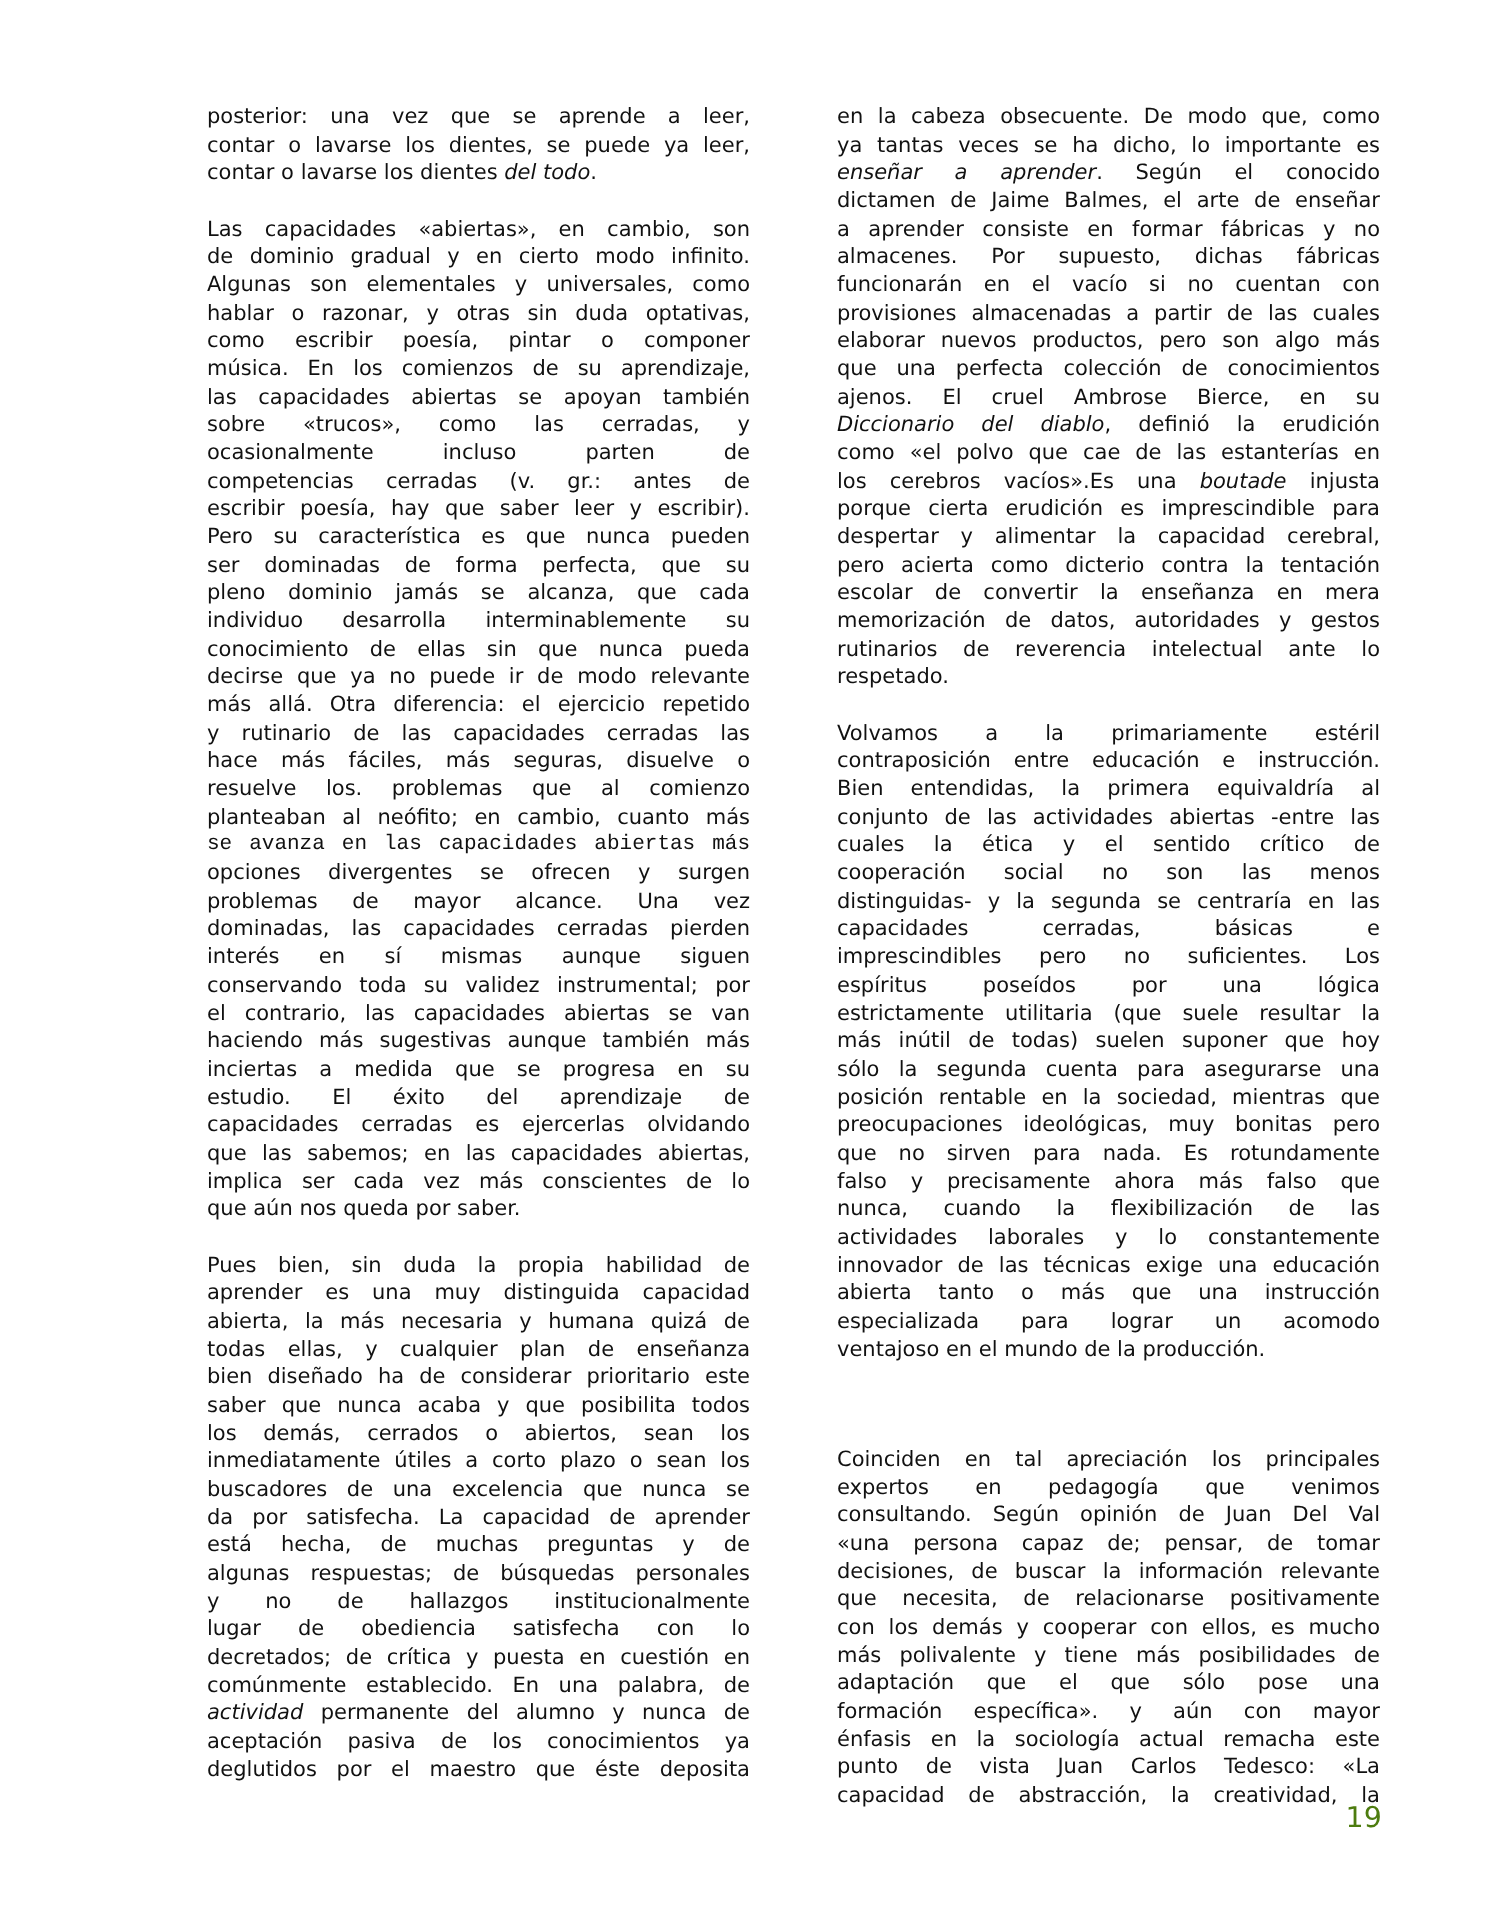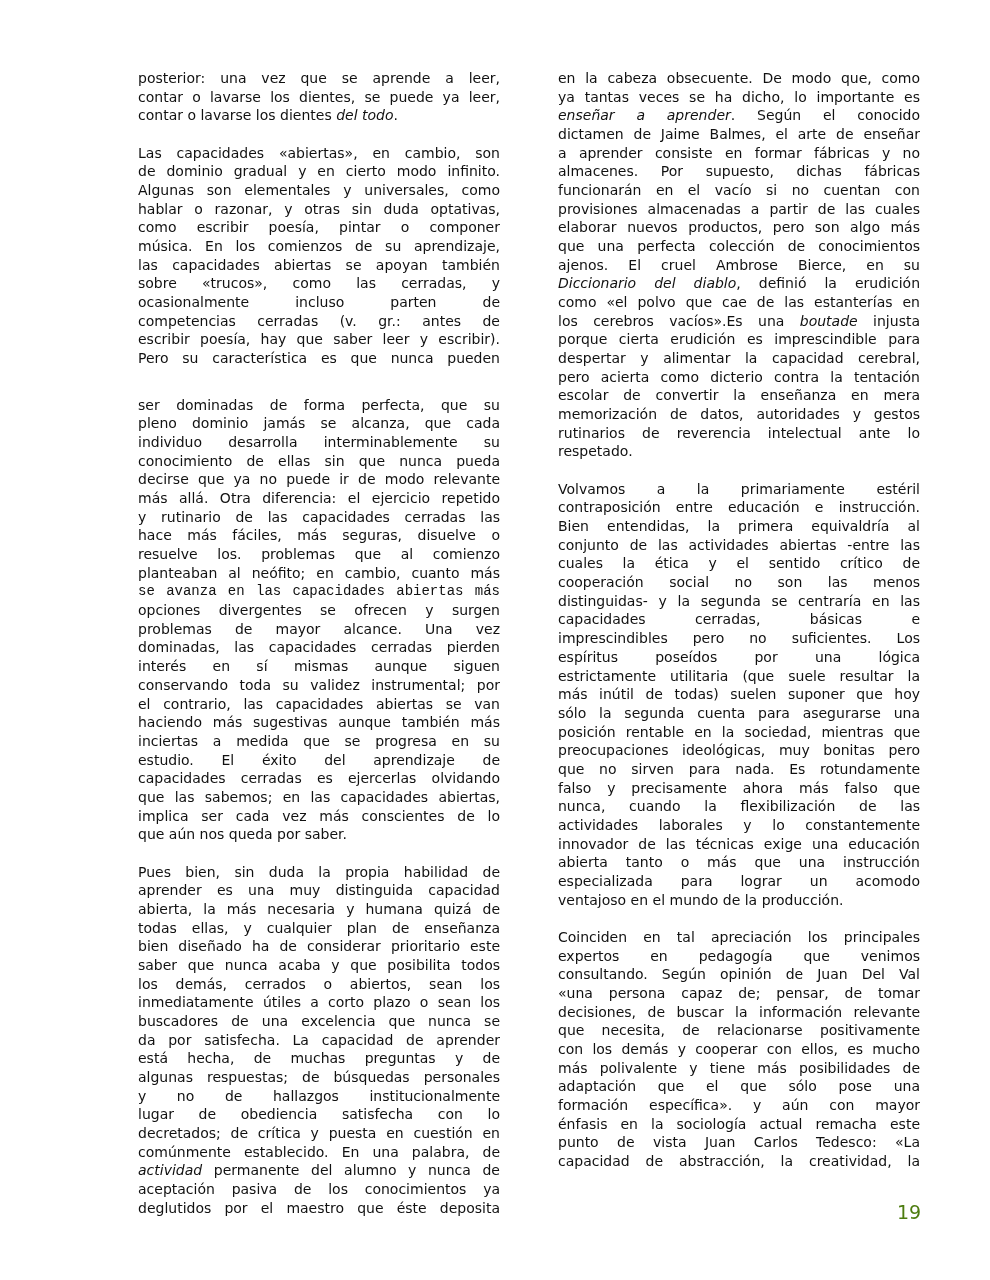--- a/index.html
+++ b/index.html
@@ -32,21 +32,21 @@
         <span class="line" style="white-space: normal;"><span>Algunas son elementales y universales, como</span></span>
         <span class="line" style="white-space: normal;"><span>hablar o razonar, y otras sin duda optativas,</span></span>
         <span class="line" style="white-space: normal;"><span>como escribir poesía, pintar o componer</span></span>
         <span class="line" style="white-space: normal;"><span>música. En los comienzos de su aprendizaje,</span></span>
         <span class="line" style="white-space: normal;"><span>las capacidades abiertas se apoyan también</span></span>
         <span class="line" style="white-space: normal;"><span>sobre «trucos», como las cerradas, y</span></span>
         <span class="line" style="white-space: normal;"><span>ocasionalmente incluso parten de</span></span>
         <span class="line" style="white-space: normal;"><span>competencias cerradas (v. gr.: antes de</span></span>
         <span class="line" style="white-space: normal;"><span>escribir poesía, hay que saber leer y escribir).</span></span>
         <span class="line" style="white-space: normal;"><span>Pero su característica es que nunca pueden</span></span>
-        <span class="line" style="white-space: normal; margin-top: 28px;"><span>ser dominadas de forma perfecta, que su</span></span>
+        <span class="line" style="white-space: normal;"><span>ser dominadas de forma perfecta, que su</span></span>
         <span class="line" style="white-space: normal;"><span>pleno dominio jamás se alcanza, que cada</span></span>
         <span class="line" style="white-space: normal;"><span>individuo desarrolla interminablemente su</span></span>
         <span class="line" style="white-space: normal;"><span>conocimiento de ellas sin que nunca pueda</span></span>
         <span class="line" style="white-space: normal;"><span>decirse que ya no puede ir de modo relevante</span></span>
         <span class="line" style="white-space: normal;"><span>más allá. Otra diferencia: el ejercicio repetido</span></span>
         <span class="line" style="white-space: normal;"><span>y rutinario de las capacidades cerradas las</span></span>
         <span class="line" style="white-space: normal;"><span>hace más fáciles, más seguras, disuelve o</span></span>
         <span class="line" style="white-space: normal;"><span>resuelve los. problemas que al comienzo</span></span>
         <span class="line" style="white-space: normal;"><span>planteaban al neófito; en cambio, cuanto más</span></span>
         <span class="line" style="white-space: normal; font-family: Liberation Mono, monospace;"><span>se avanza en las capacidades abiertas más</span></span>
@@ -132,21 +132,21 @@
         <span class="line" style="white-space: normal;"><span>falso y precisamente ahora más falso que</span></span>
         <span class="line" style="white-space: normal;"><span>nunca, cuando la flexibilización de las</span></span>
         <span class="line" style="white-space: normal;"><span>actividades laborales y lo constantemente</span></span>
         <span class="line" style="white-space: normal;"><span>innovador de las técnicas exige una educación</span></span>
         <span class="line" style="white-space: normal;"><span>abierta tanto o más que una instrucción</span></span>
         <span class="line" style="white-space: normal;"><span>especializada para lograr un acomodo</span></span>
         <span class="line last" style="white-space: normal;"><span>ventajoso en el mundo de la producción.</span></span>
       </div>
       <span class="gap"></span>
       <div class="para">
-        <span class="line" style="white-space: normal;"><span>Coinciden en tal apreciación los principales</span></span>
+        <span class="line" style="white-space: normal; margin-top: 36px;"><span>Coinciden en tal apreciación los principales</span></span>
         <span class="line" style="white-space: normal;"><span>expertos en pedagogía que venimos</span></span>
         <span class="line" style="white-space: normal;"><span>consultando. Según opinión de Juan Del Val</span></span>
         <span class="line" style="white-space: normal;"><span>«una persona capaz de; pensar, de tomar</span></span>
         <span class="line" style="white-space: normal;"><span>decisiones, de buscar la información relevante</span></span>
         <span class="line" style="white-space: normal;"><span>que necesita, de relacionarse positivamente</span></span>
         <span class="line" style="white-space: normal;"><span>con los demás y cooperar con ellos, es mucho</span></span>
         <span class="line" style="white-space: normal;"><span>más polivalente y tiene más posibilidades de</span></span>
         <span class="line" style="white-space: normal;"><span>adaptación que el que sólo pose una</span></span>
         <span class="line" style="white-space: normal;"><span>formación específica». y aún con mayor</span></span>
         <span class="line" style="white-space: normal;"><span>énfasis en la sociología actual remacha este</span></span>

